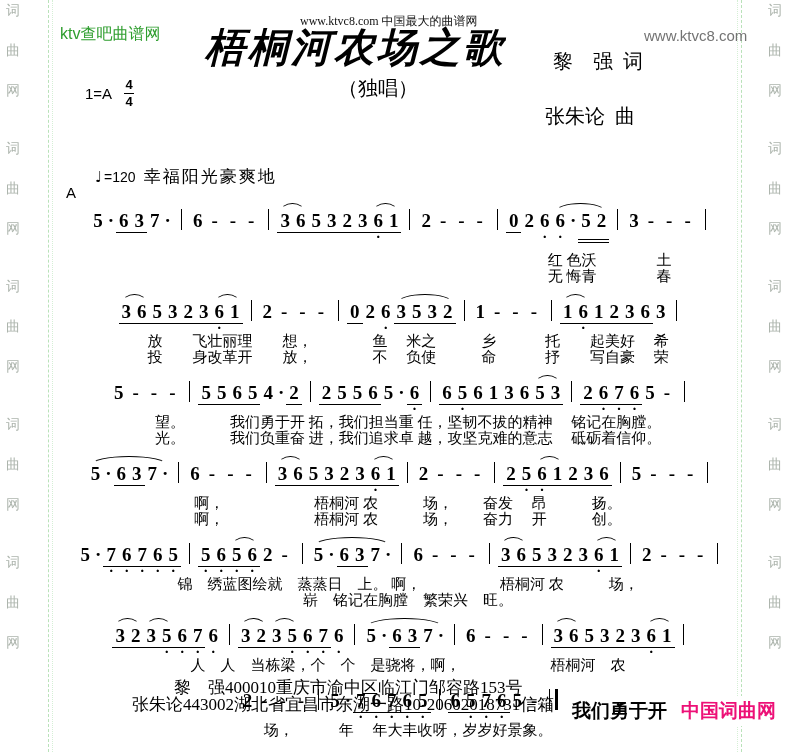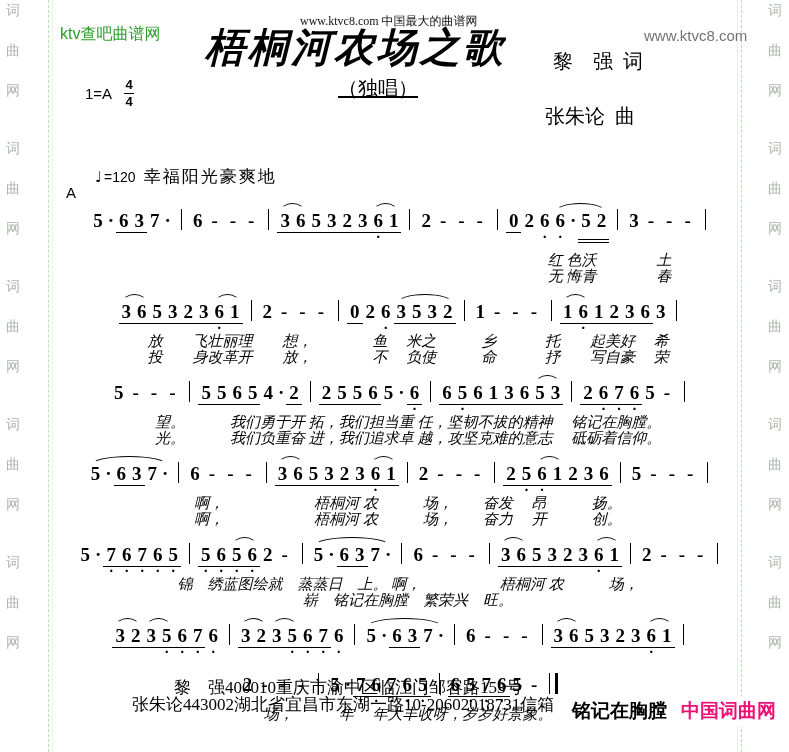--- a/index.html
+++ b/index.html
@@ -18,21 +18,21 @@
   .vdash{position:absolute;top:0;bottom:0;width:0;border-left:1px dashed #b9e2b9;}
   .vdash2{position:absolute;top:0;bottom:0;width:0;border-left:1px dotted #d5efd5;}
   
   .site-left{position:absolute;left:60px;top:24px;font-size:16px;color:#2f9e2f;
     font-family:Liberation Sans, sans-serif;}
   .site-right{position:absolute;left:644px;top:27px;font-size:15px;color:#737373;
     font-family:Liberation Sans, sans-serif;}
   .watermark{position:absolute;left:300px;top:13px;font-size:12px;color:#111;white-space:nowrap;}
   .title{position:absolute;left:183px;top:20px;width:345px;text-align:center;
     font-size:40px;font-weight:bold;letter-spacing:3px;white-space:nowrap;font-style:italic;}
-  .subtitle{position:absolute;left:318px;top:75px;width:120px;text-align:center;font-size:20px;text-decoration:underline;}
+  .subtitle{position:absolute;left:318px;top:75px;width:120px;text-align:center;font-size:20px;}
   .lyricist{position:absolute;left:553px;top:48px;font-size:20px;white-space:pre;}
   .composer{position:absolute;left:545px;top:79px;font-size:20px;white-space:pre;margin-top:24px;}
   .keysig{position:absolute;left:85px;top:78px;font-size:15px;font-family:"Liberation Sans",sans-serif;
     display:flex;align-items:center;gap:12px;}
   .frac{display:inline-flex;flex-direction:column;align-items:center;font-weight:bold;
     font-size:13px;line-height:1.05;}
   .frac .fbar{width:10px;border-top:1px solid #000;margin:1px 0;}
   
   .tempo{position:absolute;left:95px;top:165px;font-size:16px;display:flex;align-items:center;gap:2px;}
   .tempo .nglyph{font-family:"DejaVu Sans",sans-serif;font-size:15px;}
@@ -50,21 +50,21 @@
   .beam2{display:inline-block;border-bottom:4px double #000;padding-bottom:8px;}
   .arc{position:relative;display:inline-block;}
   .arc::before{content:"";position:absolute;left:3px;right:3px;top:-8px;height:8px;
     border-top:1.5px solid #000;border-left:1px solid transparent;border-right:1px solid transparent;
     border-radius:50% 50% 0 0 / 100% 100% 0 0;}
   .dash{display:inline-block;margin:0 6px;}
   .aug{display:inline-block;margin:0 2px;}
   .barline{display:inline-block;width:1px;height:21px;background:#000;margin:0 8px;vertical-align:-3px;}
   .bar-final{display:inline-block;width:5px;height:21px;border-left:1.5px solid #000;
     border-right:3.5px solid #000;margin:0 6px;vertical-align:-3px;}
-  .lyric-row{white-space:pre;font-size:15px;line-height:16px;height:16px;overflow:visible;font-style:italic;}
+  .lyric-row{white-space:pre;font-size:15px;line-height:16px;height:16px;overflow:visible;}
   
   .addr1{position:absolute;left:174px;top:676px;font-size:17px;white-space:pre;}
   .addr2{position:absolute;left:132px;top:693px;font-size:17px;white-space:pre;}
   .source-badge{position:absolute;left:568px;top:696px;background:#fff;padding:2px 4px;
     font-size:19px;font-weight:bold;white-space:pre;display:flex;gap:14px;}
   .source-site{color:#ed1077;}
 </style>
 </head>
 <body>
 
@@ -171,25 +171,26 @@
       <div class="lyric-row" style="padding-left: 12px;">啊，　　　　　　梧桐河 农　　　场，　　奋发　 昂　　　扬。</div>
       <div class="lyric-row" style="padding-left: 12px;">啊，　　　　　　梧桐河 农　　　场，　　奋力　 开　　　创。</div>
     </div>
     <div class="music-line">
       <div class="notes-row"><span class="note">5</span><span class="aug">·</span><span class="beam"><span class="note">7<span class="odb">·</span></span><span class="note">6<span class="odb">·</span></span><span class="note">7<span class="odb">·</span></span><span class="note">6<span class="odb">·</span></span><span class="note">5<span class="odb">·</span></span></span><span class="barline"></span><span class="beam"><span class="note">5<span class="odb">·</span></span><span class="note">6<span class="odb">·</span></span></span><span class="arc"><span class="beam"><span class="note">5<span class="odb">·</span></span><span class="note">6<span class="odb">·</span></span></span></span><span class="note">2</span><span class="dash">-</span><span class="barline"></span><span class="arc"><span class="note">5</span><span class="aug">·</span><span class="beam"><span class="note">6</span><span class="note">3</span></span><span class="note">7</span><span class="aug">·</span></span><span class="barline"></span><span class="note">6</span><span class="dash">-</span><span class="dash">-</span><span class="dash">-</span><span class="barline"></span><span class="arc"><span class="beam"><span class="note">3</span><span class="note">6</span></span></span><span class="beam"><span class="note">5</span><span class="note">3</span></span><span class="beam"><span class="note">2</span><span class="note">3</span></span><span class="arc"><span class="beam"><span class="note">6<span class="odb">·</span></span><span class="note">1</span></span></span><span class="barline"></span><span class="note">2</span><span class="dash">-</span><span class="dash">-</span><span class="dash">-</span><span class="barline"></span></div>
       <div class="lyric-row" style="padding-left: 12px;">锦　绣蓝图绘就　蒸蒸日　上。 啊，　　　　　 梧桐河 农　　　场，</div>
       <div class="lyric-row" style="padding-left: 12px;">崭　铭记在胸膛　繁荣兴　旺。</div>
     </div>
     <div class="music-line">
       <div class="notes-row"><span class="arc"><span class="beam"><span class="note">3</span><span class="note">2</span></span></span><span class="arc"><span class="beam"><span class="note">3</span><span class="note">5<span class="odb">·</span></span></span></span><span class="beam"><span class="note">6<span class="odb">·</span></span><span class="note">7<span class="odb">·</span></span></span><span class="note">6<span class="odb">·</span></span><span class="barline"></span><span class="arc"><span class="beam"><span class="note">3</span><span class="note">2</span></span></span><span class="arc"><span class="beam"><span class="note">3</span><span class="note">5<span class="odb">·</span></span></span></span><span class="beam"><span class="note">6<span class="odb">·</span></span><span class="note">7<span class="odb">·</span></span></span><span class="note">6<span class="odb">·</span></span><span class="barline"></span><span class="arc"><span class="note">5</span><span class="aug">·</span><span class="beam"><span class="note">6</span><span class="note">3</span></span><span class="note">7</span><span class="aug">·</span></span><span class="barline"></span><span class="note">6</span><span class="dash">-</span><span class="dash">-</span><span class="dash">-</span><span class="barline"></span><span class="arc"><span class="beam"><span class="note">3</span><span class="note">6</span></span></span><span class="beam"><span class="note">5</span><span class="note">3</span></span><span class="beam"><span class="note">2</span><span class="note">3</span></span><span class="arc"><span class="beam"><span class="note">6<span class="odb">·</span></span><span class="note">1</span></span></span><span class="barline"></span></div>
+      <div class="lyric-row" style="padding-left: 12px;">人　人　当栋梁，个　个　是骁将，啊，　　　　　　梧桐河　农</div>
     </div>
     <div class="music-line">
       <div class="notes-row"><span class="note">2</span><span class="dash">-</span><span class="dash">-</span><span class="dash">-</span><span class="barline"></span><span class="note">5</span><span class="aug">·</span><span class="beam"><span class="note">7<span class="odb">·</span></span><span class="note">6<span class="odb">·</span></span><span class="note">7<span class="odb">·</span></span><span class="note">6<span class="odb">·</span></span><span class="note">5<span class="odb">·</span></span></span><span class="barline"></span><span class="beam"><span class="note">6</span><span class="note">5<span class="odb">·</span></span></span><span class="beam"><span class="note">7<span class="odb">·</span></span><span class="note">6<span class="odb">·</span></span></span><span class="note">5</span><span class="dash">-</span><span class="bar-final"></span></div>
       <div class="lyric-row" style="padding-left: 12px;">场，　　　年　 年大丰收呀，岁岁好景象。</div>
     </div>
   </div>
 
 <div class="addr1">黎　强400010重庆市渝中区临江门邹容路153号</div>
 <div class="addr2">张朱论443002湖北省宜昌市东湖一路10-20602018731信箱</div>
 <div class="source-badge">
-  <span>铭记在胸膛</span>
+  <span>我们勇于开</span>
   <span class="source-site">中国词曲网</span>
 </div>
 
 </body></html>

